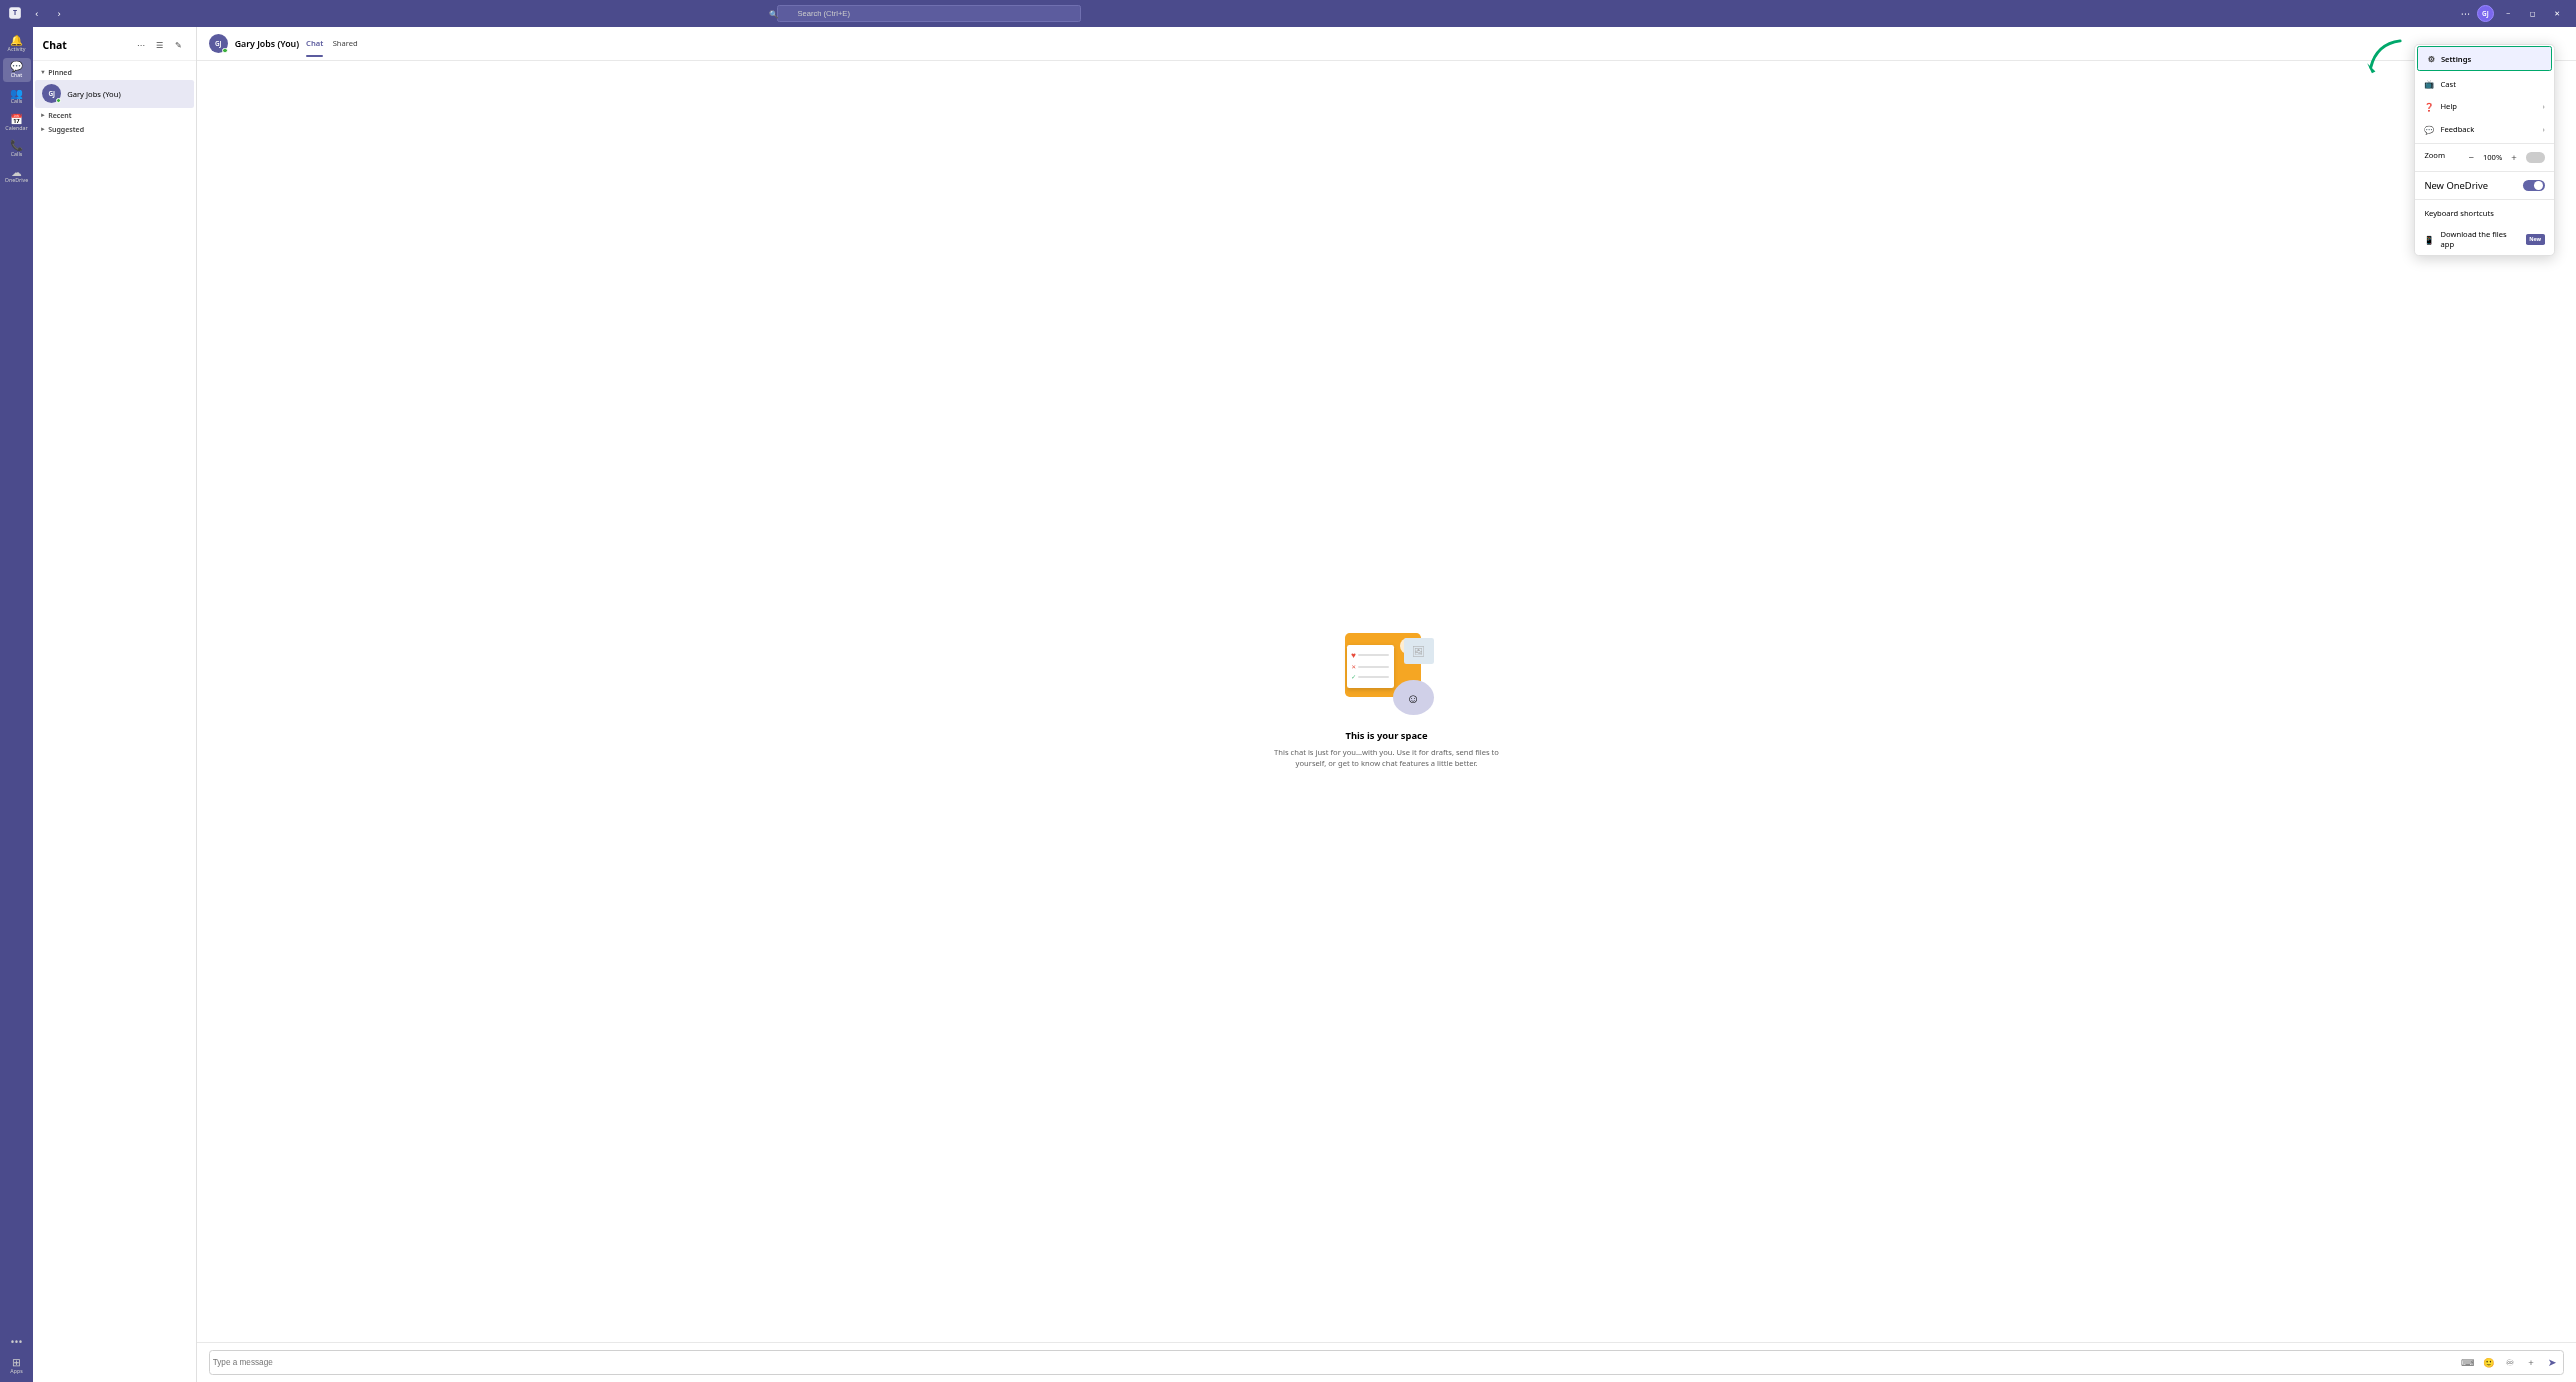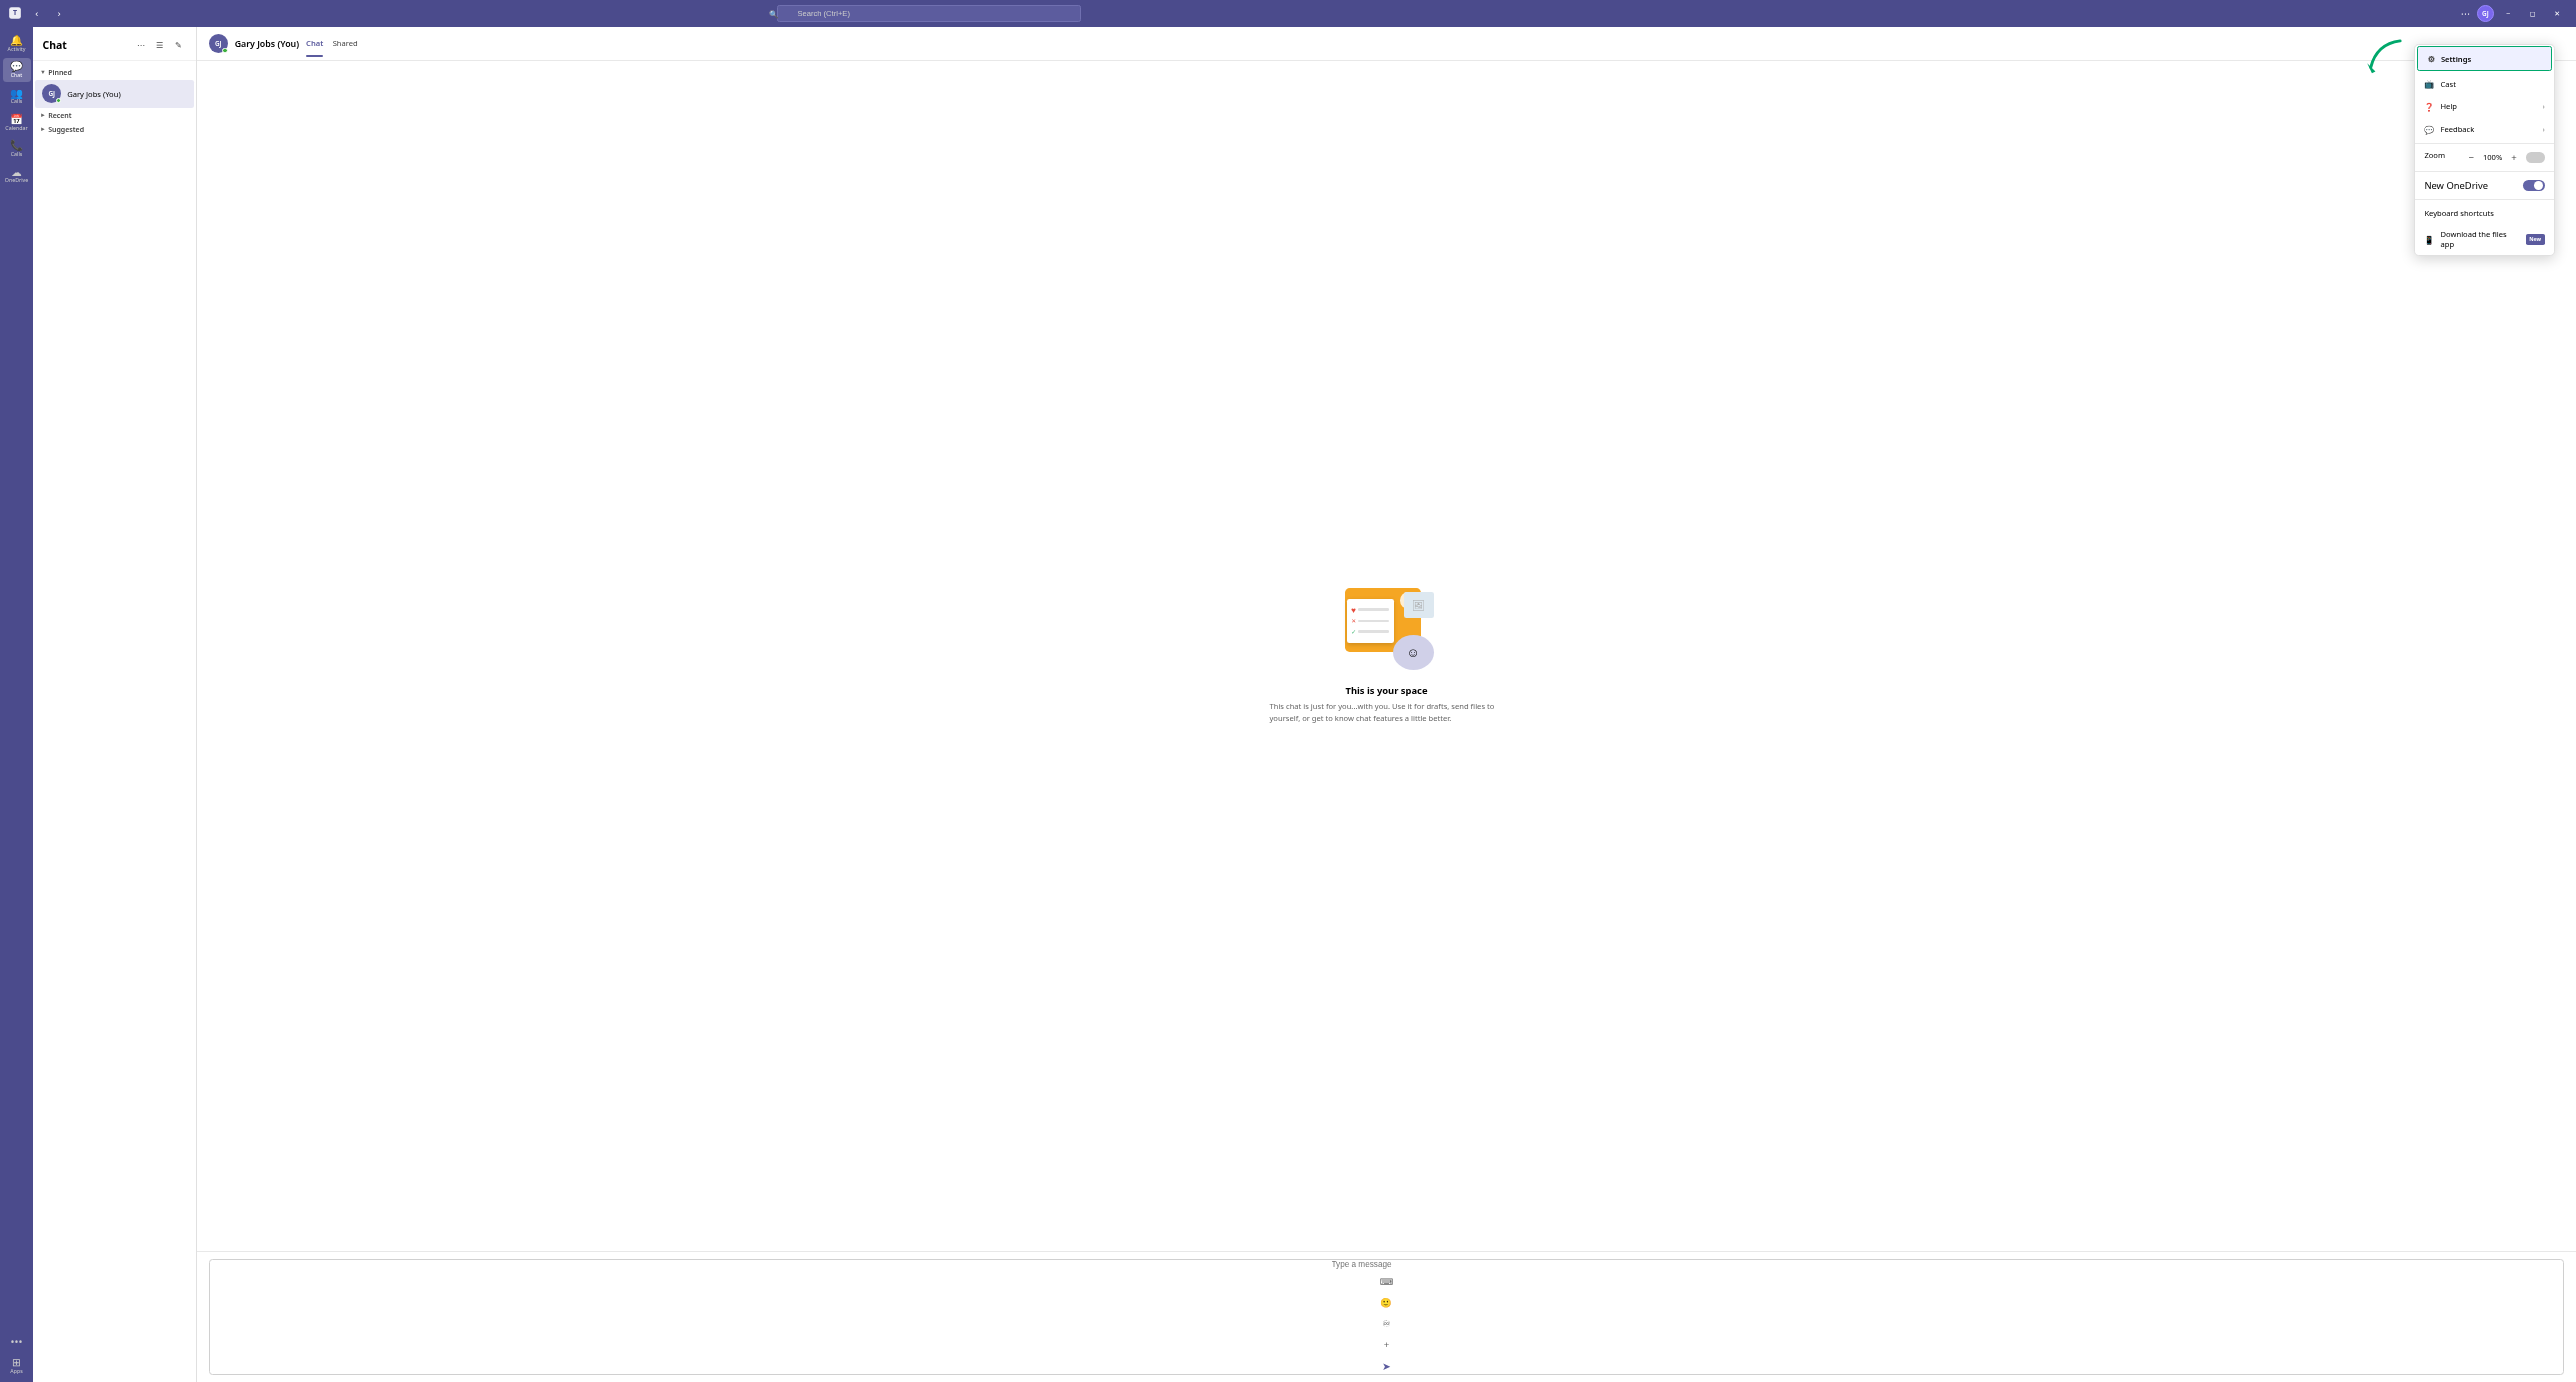--- a/index.html
+++ b/index.html
@@ -346,39 +346,38 @@
     .welcome-title {
       font-size: 9.4px;
       font-weight: 700;
       color: #000;
       margin-bottom: 4.7px;
       text-align: center;
     }
     .welcome-desc {
       font-size: 7.6px;
       color: #666;
-      text-align: left;
+      text-align: center;
       max-width: 234px;
       line-height: 1.5;
     }
 
     
     .message-input-area {
       padding: 7px 11.7px;
       border-top: 0.6px solid #e8e8e8;
     }
     .message-input-box {
       display: flex;
       align-items: center;
       border: 0.6px solid #d0d0d0;
       border-radius: 3.5px;
       padding: 0 3px;
       background: #fff;
       gap: 4.7px;
-      flex-direction: column;
     }
     .message-input {
       flex: 1;
       border: none;
       outline: none;
       font-size: 8.2px;
       color: #666;
       height: 23.4px;
       background: transparent;
     }

